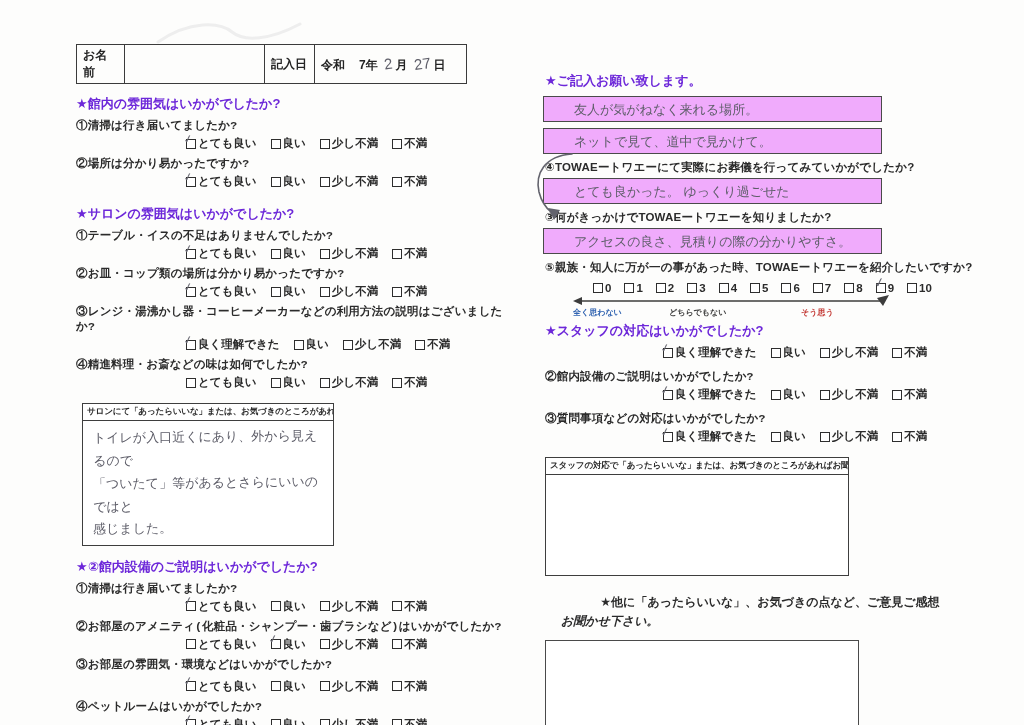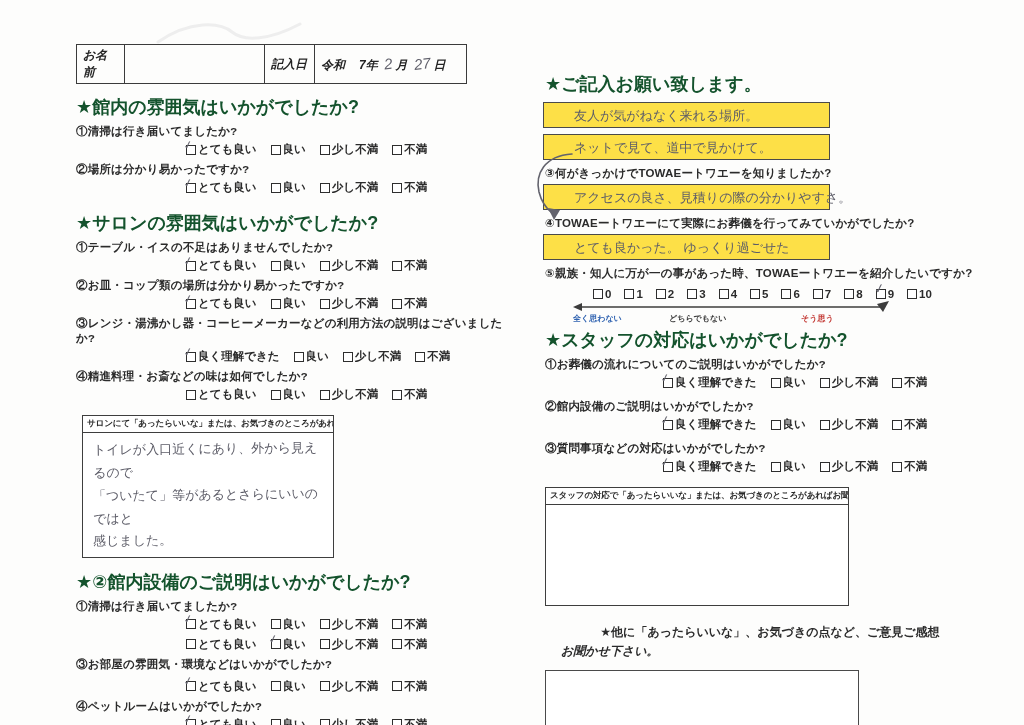--- a/index.html
+++ b/index.html
@@ -8,50 +8,50 @@
     width:1024px; height:725px; overflow:hidden; position:relative;
     background:#fdfdfc; color:#2b2b2b;
     font-family:"Liberation Sans","DejaVu Sans",sans-serif;
   }
   .smudge { position:absolute; pointer-events:none; }
 
   .col-left  { position:absolute; left:76px;  top:44px; width:436px; }
   .col-right { position:absolute; left:545px; top:72px; width:450px; }
 
   
-  table.hdr { border-collapse:collapse; font-size:12px; font-weight:bold; color:#242424;font-style:italic; }
+  table.hdr { border-collapse:collapse; font-size:12px; font-weight:bold; color:#242424; }
   .hdr td { border:1.5px solid #3b3b3b; padding:2px 6px; height:26px; }
   .cell-name-label { width:48px; }
   .cell-name       { width:140px; }
   .cell-date-label { width:50px; }
   .cell-date       { width:152px; white-space:nowrap; }
   .yr { margin-left:14px; }
   .hand { color:#5f5f6a; font-weight:400; }
   .date-num { display:inline-block; font-size:15px; transform:rotate(-7deg); margin:0 3px; }
 
   
-  .sec-title { color:#14532d; font-weight:bold; font-size:18px; margin:11px 0 3px; }
+  .sec-title { color:#6d28d9; font-weight:bold; font-size:13px; margin:11px 0 3px; }
   .q { margin-top:5px;font-family:Liberation Mono, monospace; }
   .q-text { font-size:11.5px; font-weight:bold; letter-spacing:.2px; }
   .opts { display:flex; gap:14px; margin:3px 0 2px 110px; align-items:center; white-space:nowrap; }
   .opt { display:inline-flex; align-items:center; font-size:11.5px; font-weight:bold; }
   .cb { width:10px; height:10px; border:1.5px solid #2e2e2e; display:inline-block; position:relative; margin-right:2px; flex:none; background:#fff; }
   .mk { position:absolute; left:-3px; top:-9px; font-style:normal; color:#6a6a74; font-size:13px; font-weight:400; transform:rotate(-12deg); }
 
   
   .note { border:1.3px solid #3e3e3e; background:#fff; }
   .note-h { font-size:8.6px; font-weight:bold; padding:2px 4px; border-bottom:1.3px solid #3e3e3e; letter-spacing:-.2px; white-space:nowrap; overflow:hidden; }
   .note-b { padding:5px 10px; }
   .hand-line { font-size:13px; line-height:1.75; color:#5d5d68; transform:rotate(-.6deg); }
   .salon-note { width:252px; margin:13px 0 0 6px; }
   .salon-note .note-b { min-height:82px; }
 
   
   .rq { margin-top:6px; }
-  .ans { border:1.3px solid #4a4a4a; width:287px; height:26px; margin:3px 0 1px -2px; padding:3px 4px 0 30px; background:#fde047; }
+  .ans { border:1.3px solid #4a4a4a; width:339px; height:26px; margin:3px 0 1px -2px; padding:3px 4px 0 30px; background:#f0abfc; }
   .ans .hand-line { line-height:1.4; white-space:nowrap; }
 
   .scale-row { display:flex; gap:13px; margin:7px 0 0 48px; align-items:center; }
   .scale-opt { display:inline-flex; align-items:center; font-size:11.5px; font-weight:bold; }
   .scale-wrap { position:relative; height:26px; margin-left:28px; width:340px; }
   .scale-arrow { position:absolute; left:0; top:1px; }
   .scale-lab { position:absolute; top:13px; font-size:8px; font-weight:bold; white-space:nowrap; }
   .lab-left   { left:0;    color:#2f62b0; }
   .lab-center { left:96px; color:#3a3a3a; }
   .lab-right  { left:228px;color:#c23530; }
@@ -301,20 +301,21 @@
           </span>
         <span class="opt">
             <span class="cb">
               <i class="mk"></i>
             </span>
             <span>不満</span>
           </span>
       </div>
     </div>
     <div class="q">
+      <div class="q-text">②お部屋のアメニティ(化粧品・シャンプー・歯ブラシなど)はいかがでしたか?</div>
       <div class="opts">
         <span class="opt">
             <span class="cb">
               <i class="mk"></i>
             </span>
             <span>とても良い</span>
           </span>
         <span class="opt">
             <span class="cb">
               <i class="mk">✓</i>
@@ -411,30 +412,30 @@
       </div>
     </div>
 
     <div class="rq">
       <div class="ans">
         <span class="hand-line">ネットで見て、道中で見かけて。</span>
       </div>
     </div>
 
     <div class="rq">
+      <div class="q-text">④TOWAEートワエーにて実際にお葬儀を行ってみていかがでしたか?</div>
+      <div class="ans">
+        <span class="hand-line">とても良かった。 ゆっくり過ごせた</span>
+      </div>
+    </div>
+
+    <div class="rq">
       <div class="q-text">③何がきっかけでTOWAEートワエーを知りましたか?</div>
       <div class="ans">
         <span class="hand-line">アクセスの良さ、見積りの際の分かりやすさ。</span>
-      </div>
-    </div>
-
-    <div class="rq">
-      <div class="q-text">④TOWAEートワエーにて実際にお葬儀を行ってみていかがでしたか?</div>
-      <div class="ans">
-        <span class="hand-line">とても良かった。 ゆっくり過ごせた</span>
       </div>
     </div>
 
     <div class="rq">
       <div class="q-text">⑤親族・知人に万が一の事があった時、TOWAEートワエーを紹介したいですか?</div>
       <div class="scale-row">
         <span class="scale-opt">
             <span class="cb">
               <i class="mk"></i>
             </span>
@@ -508,21 +509,20 @@
           <polygon points="316,0 304,3 310,11" fill="#3c3c3c"></polygon>
         </svg>
         <span class="scale-lab lab-left">全く思わない</span>
         <span class="scale-lab lab-center">どちらでもない</span>
         <span class="scale-lab lab-right">そう思う</span>
       </div>
     </div>
 
     <div class="sec-title" style="margin-top:2px;">★スタッフの対応はいかがでしたか?</div>
     <div class="q">
-      <div class="q-text">①お葬儀の流れについてのご説明はいかがでしたか?</div>
       <div class="opts" style="margin-left:118px;">
         <span class="opt">
             <span class="cb">
               <i class="mk">✓</i>
             </span>
             <span>良く理解できた</span>
           </span>
         <span class="opt">
             <span class="cb">
               <i class="mk"></i>

